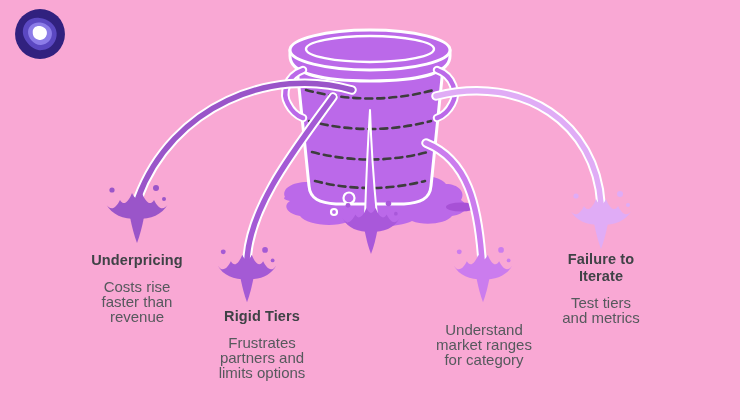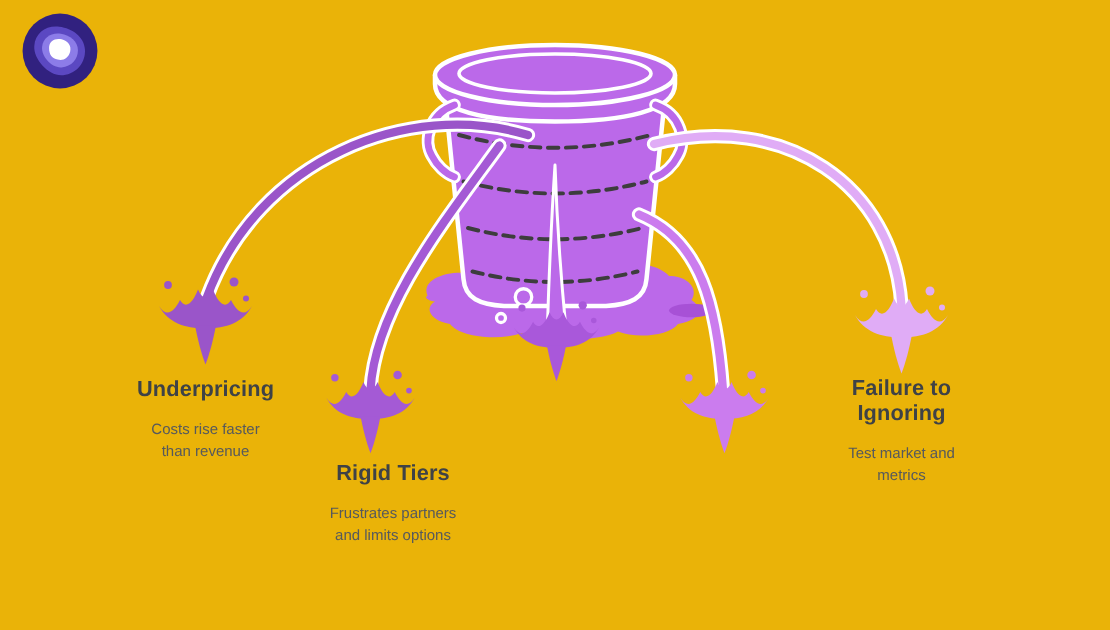--- a/index.html
+++ b/index.html
@@ -1,40 +1,40 @@
 <!DOCTYPE html>
 <html><head>
 <meta charset="utf-8">
 <style>
   html,body{margin:0;padding:0;}
   body{
     width:740px;height:420px;background:#ffffff;overflow:hidden;
     font-family:"Liberation Sans", sans-serif;
   }
-  .stage{position:relative;width:740px;height:420px;background:#eab308;text-decoration:underline;}
+  .stage{position:relative;width:740px;height:420px;background:#f9a8d4;text-decoration:underline;}
   .scene{position:absolute;left:0;top:0;}
 
   
   .bstroke{stroke:#ffffff;stroke-width:3;stroke-linejoin:round;}
   .bstroke-thin{stroke:#ffffff;stroke-width:2.4;stroke-linejoin:round;}
   .dash{fill:none;stroke-width:2.6;stroke-dasharray:7 5;stroke-linecap:round;}
   .handle{fill:none;stroke-width:4.5;stroke-linecap:round;}
   .handle-halo{fill:none;stroke:#ffffff;stroke-width:8.5;stroke-linecap:round;}
   .stream{fill:none;stroke-width:5.5;stroke-linecap:round;}
   .halo{fill:none;stroke:#ffffff;stroke-width:9.5;stroke-linecap:round;}
   .bubble{fill:none;stroke:#ffffff;stroke-width:2.2;}
   .spike{stroke:#ffffff;stroke-width:2;stroke-linejoin:round;}
 
   
   .leak{position:absolute;text-align:center;transform:translateX(-50%);}
   .leak .title{
     font-size:14.5px;font-weight:bold;line-height:17px;color:#3f4246;
     margin:0 0 10px 0;letter-spacing:.1px;
   }
-  .leak .desc{font-size:10px;line-height:15px;color:#56595d;margin:10px;}
+  .leak .desc{font-size:15px;line-height:15px;color:#56595d;margin:10px;}
   .leak-1{left:137px;top:252px;width:112px;}
   .leak-2{left:262px;top:308px;width:118px;}
   .leak-3{left:370px;top:250px;width:108px;}
   .leak-4{left:484px;top:312px;width:122px;}
   .leak-5{left:601px;top:251px;width:100px;}
 
   .logo{position:absolute;left:14px;top:8px;width:52px;height:52px;}
 </style>
 </head>
 <body>
@@ -125,20 +125,21 @@
     <p class="desc">Costs rise faster than revenue</p>
   </div>
 
   <div class="leak leak-2">
     <p class="title">Rigid Tiers</p>
     <p class="desc">Frustrates partners and limits options</p>
   </div>
 
 
   <div class="leak leak-4">
+    <p class="desc">Understand market ranges for category</p>
   </div>
 
   <div class="leak leak-5">
-    <p class="title">Failure to Ignoring</p>
-    <p class="desc">Test market and metrics</p>
+    <p class="title">Failure to Iterate</p>
+    <p class="desc">Test tiers and metrics</p>
   </div>
 
 </div>
 
 </body></html>

